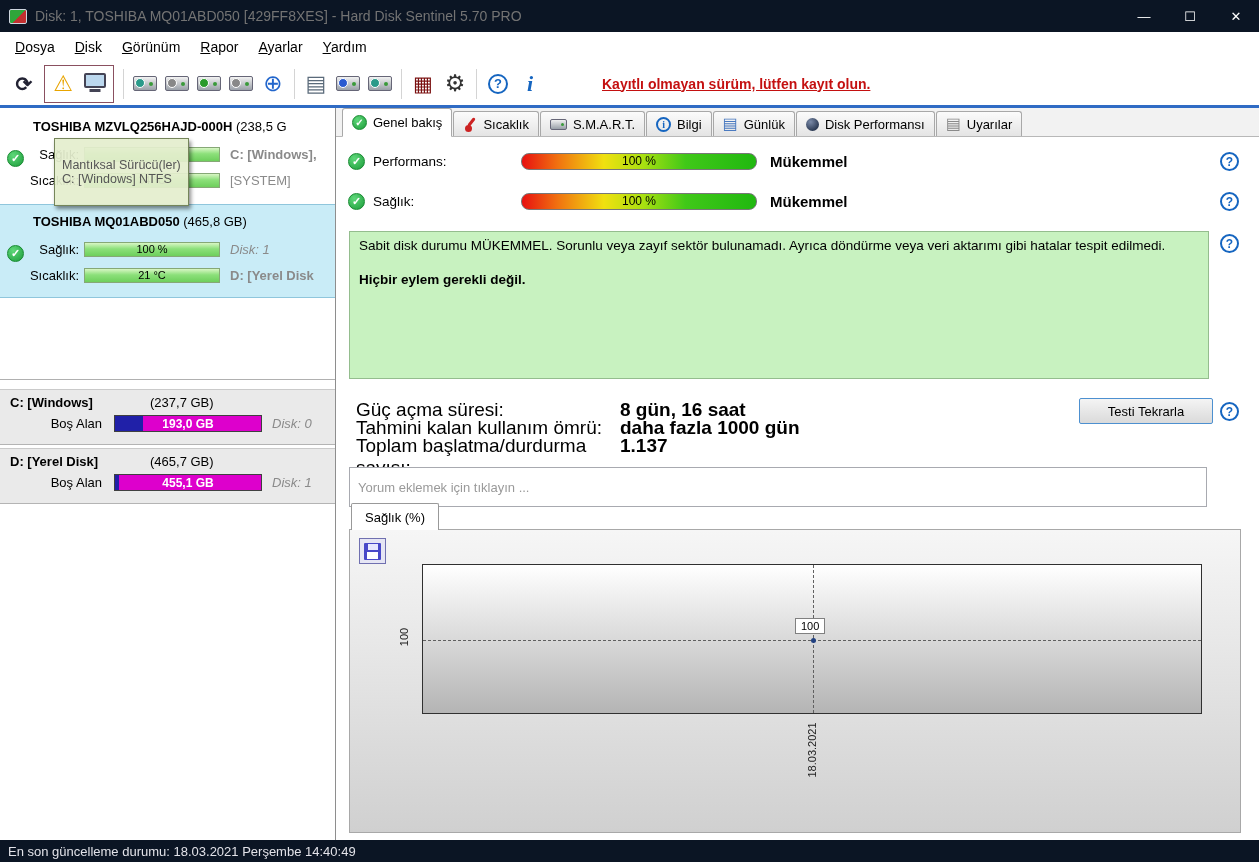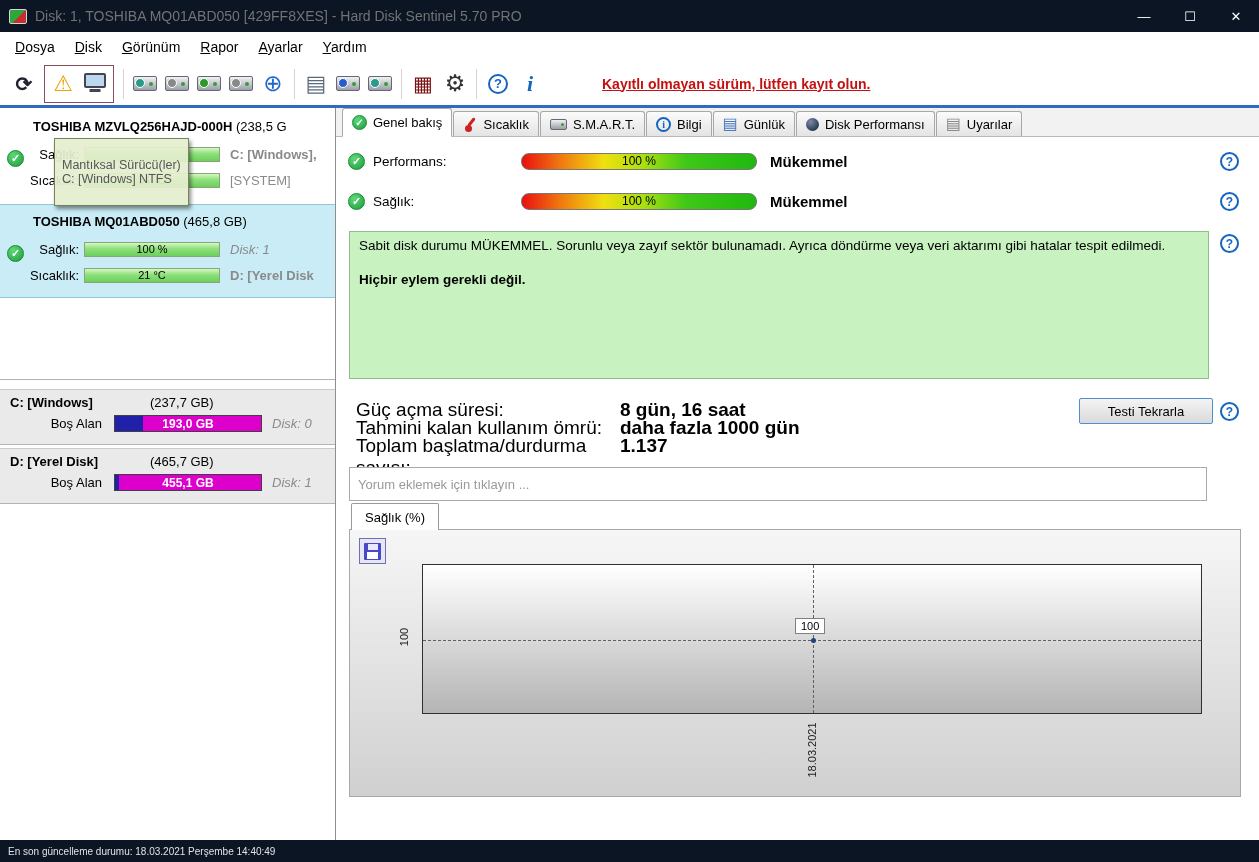--- a/index.html
+++ b/index.html
@@ -93,39 +93,39 @@
   .mbar { width:236px; height:17px; border:1px solid #777; border-radius:8px; display:flex; align-items:center; justify-content:center; font-size:12px;
           background:linear-gradient(90deg,#e81010 0%,#f07010 15%,#f0e010 35%,#a8e010 52%,#40c818 70%,#20b810 100%); }
   .mrating { margin-left:13px; font-weight:bold; font-size:15px; }
   .q { position:absolute; left:884px; width:19px; height:19px; border-radius:50%; border:2px solid #1565c0; color:#1565c0; font-weight:bold; font-size:12px; display:flex; align-items:center; justify-content:center; background:#fff; }
   .statusbox { position:absolute; left:13px; top:94px; width:860px; height:148px; background:#c8f2c0; border:1px solid #94bd8e; padding:5px 9px; font-size:13.5px; line-height:1.35; }
   .statusbox .p2 { font-weight:bold; margin-top:16px; }
   .inforow { position:absolute; left:20px; height:17px; display:flex; font-size:19px; }
   .ilbl { width:264px; }
   .ival { font-weight:bold; }
   .btn { position:absolute; left:743px; top:261px; width:134px; height:26px; background:linear-gradient(#f4f4f4,#dadada); border:1px solid #4d90d0; border-radius:2px; display:flex; align-items:center; justify-content:center; font-size:13px; }
-  .comment { position:absolute; left:13px; top:330px; width:858px; height:34px; border:1px solid #a8aab0; padding:0 8px; font-size:13px; font-family:"Liberation Sans", sans-serif; color:#15803d; }
+  .comment { position:absolute; left:13px; top:330px; width:858px; height:40px; border:1px solid #a8aab0; padding:0 8px; font-size:13px; font-family:"Liberation Sans", sans-serif; color:#15803d; }
   .comment::placeholder { color:#9a9a9a; }
 
   .ctab { position:absolute; left:15px; top:366px; height:27px; padding:12px 13px; background:#fff; border:1px solid #999; border-bottom:none; border-radius:2px 2px 0 0; display:flex; align-items:center; z-index:2; font-size:13px; }
-  .cpanel { position:absolute; left:13px; top:392px; width:892px; height:268px; background:linear-gradient(180deg,#f6f6f6,#d0d0d0); border:1px solid #a8a8a8; }
+  .cpanel { position:absolute; left:13px; top:392px; width:892px; height:304px; background:linear-gradient(180deg,#f6f6f6,#d0d0d0); border:1px solid #a8a8a8; }
   .savebtn { position:absolute; left:9px; top:8px; width:27px; height:26px; border:1px solid #7070b0; background:#e6e6f4; display:flex; align-items:center; justify-content:center; }
   .floppy { width:17px; height:17px; background:#4848c8; position:relative; border-radius:1px; }
   .floppy::before { content:""; position:absolute; top:1px; left:4px; right:3px; height:6px; background:#e8e8ff; }
   .floppy::after { content:""; position:absolute; bottom:1px; left:3px; right:3px; height:7px; background:#fff; }
   .plot { position:absolute; left:72px; top:34px; width:780px; height:150px; background:linear-gradient(180deg,#ffffff,#b4b4b4); border:1px solid #303030; }
   .hline { position:absolute; left:0; right:0; top:75px; border-top:1px dashed #606060; }
   .vline { position:absolute; top:0; bottom:0; left:390px; border-left:1px dashed #606060; }
   .pt { position:absolute; left:388px; top:73px; width:5px; height:5px; background:#204080; border-radius:50%; }
   .ptlabel { position:absolute; left:372px; top:53px; background:#fff; border:1px solid #808080; font-size:11px; padding:0 5px; height:16px; line-height:15px; }
   .ylab { position:absolute; left:14px; top:101px; width:80px; text-align:center; font-size:11px; transform:rotate(-90deg); color:#222; }
   .xlab { position:absolute; left:402px; top:214px; width:120px; text-align:center; font-size:11px; transform:rotate(-90deg); color:#222; }
 
   
-  .statusbar { height:22px; background:#0b1524; color:#e2e2e8; display:flex; align-items:center; padding-left:8px; flex:none; font-size:10px; }
+  .statusbar { height:22px; background:#0b1524; color:#e2e2e8; display:flex; align-items:center; padding-left:8px; flex:none; font-size:13px; }
 </style>
 </head>
 <body>
 
 <div class="window">
 
   <div class="titlebar">
     <span class="appicon"></span>
     <span class="wtitle">Disk: 1, TOSHIBA MQ01ABD050 [429FF8XES]  -  Hard Disk Sentinel 5.70 PRO</span>
     <div class="wctrls">

